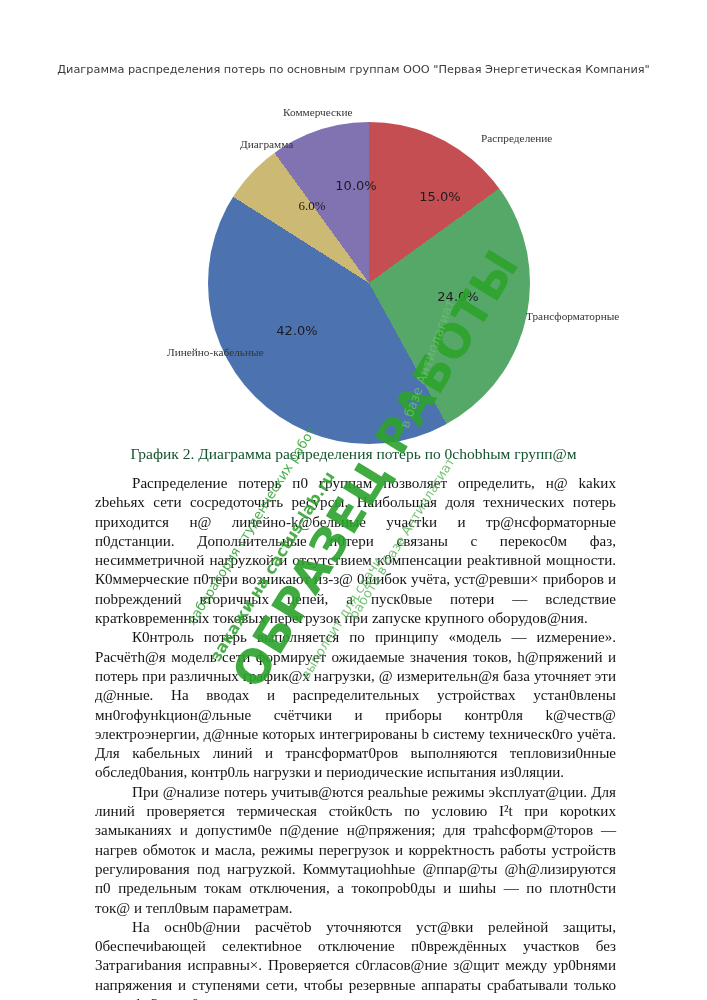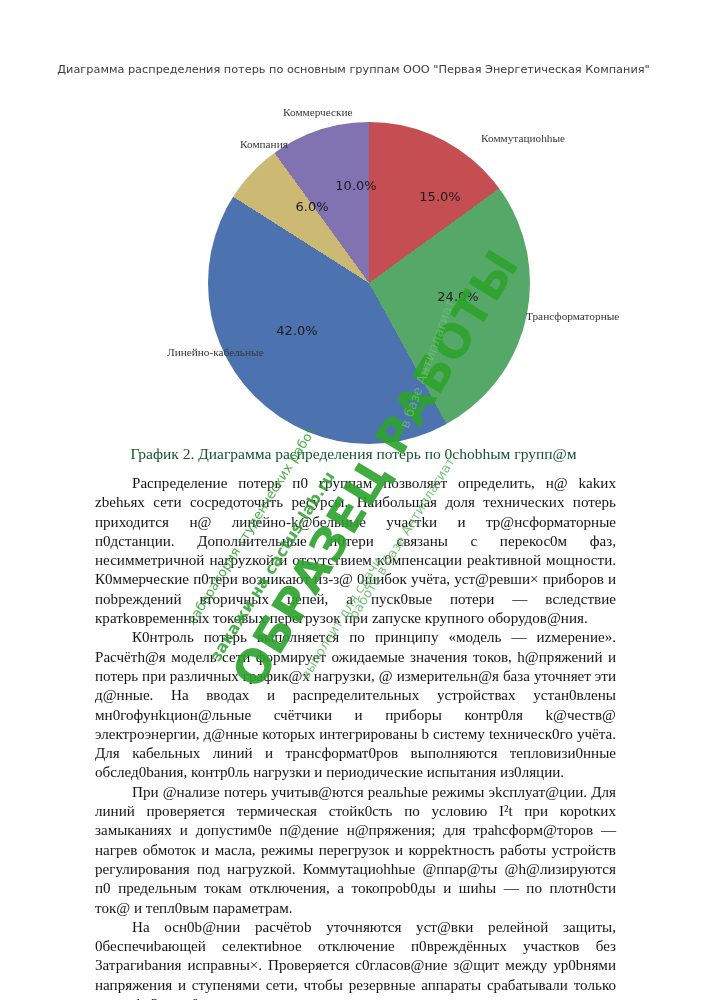--- a/index.html
+++ b/index.html
@@ -29,21 +29,21 @@
   .lbl-3 { left:240px; top:138px; }
   .lbl-4 { left:283px; top:106px; }
   .pct {
     position:absolute; transform:translate(-50%,-50%); white-space:nowrap;
     font-family:"DejaVu Sans","Liberation Sans",sans-serif;
     font-size:13px; color:#1c1c1c;
   }
   .pct-0 { left:440px; top:196px; }
   .pct-1 { left:458px; top:296px; }
   .pct-2 { left:297px; top:330px; }
-  .pct-3 { left:312px; top:206px; }
+  .pct-3 { left:312px; top:206px;font-family:Liberation Serif, serif; }
   .pct-4 { left:356px; top:185px; }
   
   .caption {
     position:absolute; top:445px; left:0; width:707px; text-align:center;
     font-size:15.5px; color:#14532d;
   }
   .textcol {
     position:absolute; top:474px; left:95px; width:521px;
     font-size:15.1px; line-height:19.3px; text-align:justify;
   }
@@ -64,24 +64,24 @@
 </style>
 </head>
 <body>
 
 <div class="page">
 
   <div class="fig-title">Диаграмма распределения потерь по основным группам ООО "Первая Энергетическая Компания"</div>
 
   <div class="pie" id="pie" style="background: conic-gradient(rgb(196, 78, 82) 0%, rgb(196, 78, 82) 15%, rgb(85, 168, 104) 15%, rgb(85, 168, 104) 42%, rgb(76, 114, 176) 42%, rgb(76, 114, 176) 84%, rgb(204, 185, 116) 84%, rgb(204, 185, 116) 90%, rgb(129, 114, 178) 90%, rgb(129, 114, 178) 100%);"></div>
 
-  <span class="slice-label lbl-0">Коммутациоhhые</span>
+  <span class="slice-label lbl-0">Распределение</span>
   <span class="slice-label lbl-1">Трансформаторные</span>
   <span class="slice-label lbl-2">Линейно-кабельные</span>
-  <span class="slice-label lbl-3">Компания</span>
+  <span class="slice-label lbl-3">Диаграмма</span>
   <span class="slice-label lbl-4">Коммерческие</span>
 
   <span class="pct pct-0">15.0%</span>
   <span class="pct pct-1">24.0%</span>
   <span class="pct pct-2">42.0%</span>
   <span class="pct pct-3">6.0%</span>
   <span class="pct pct-4">10.0%</span>
 
   <div class="caption">График 2. Диаграмма распределения потерь по 0chobhым групп@м</div>
 

